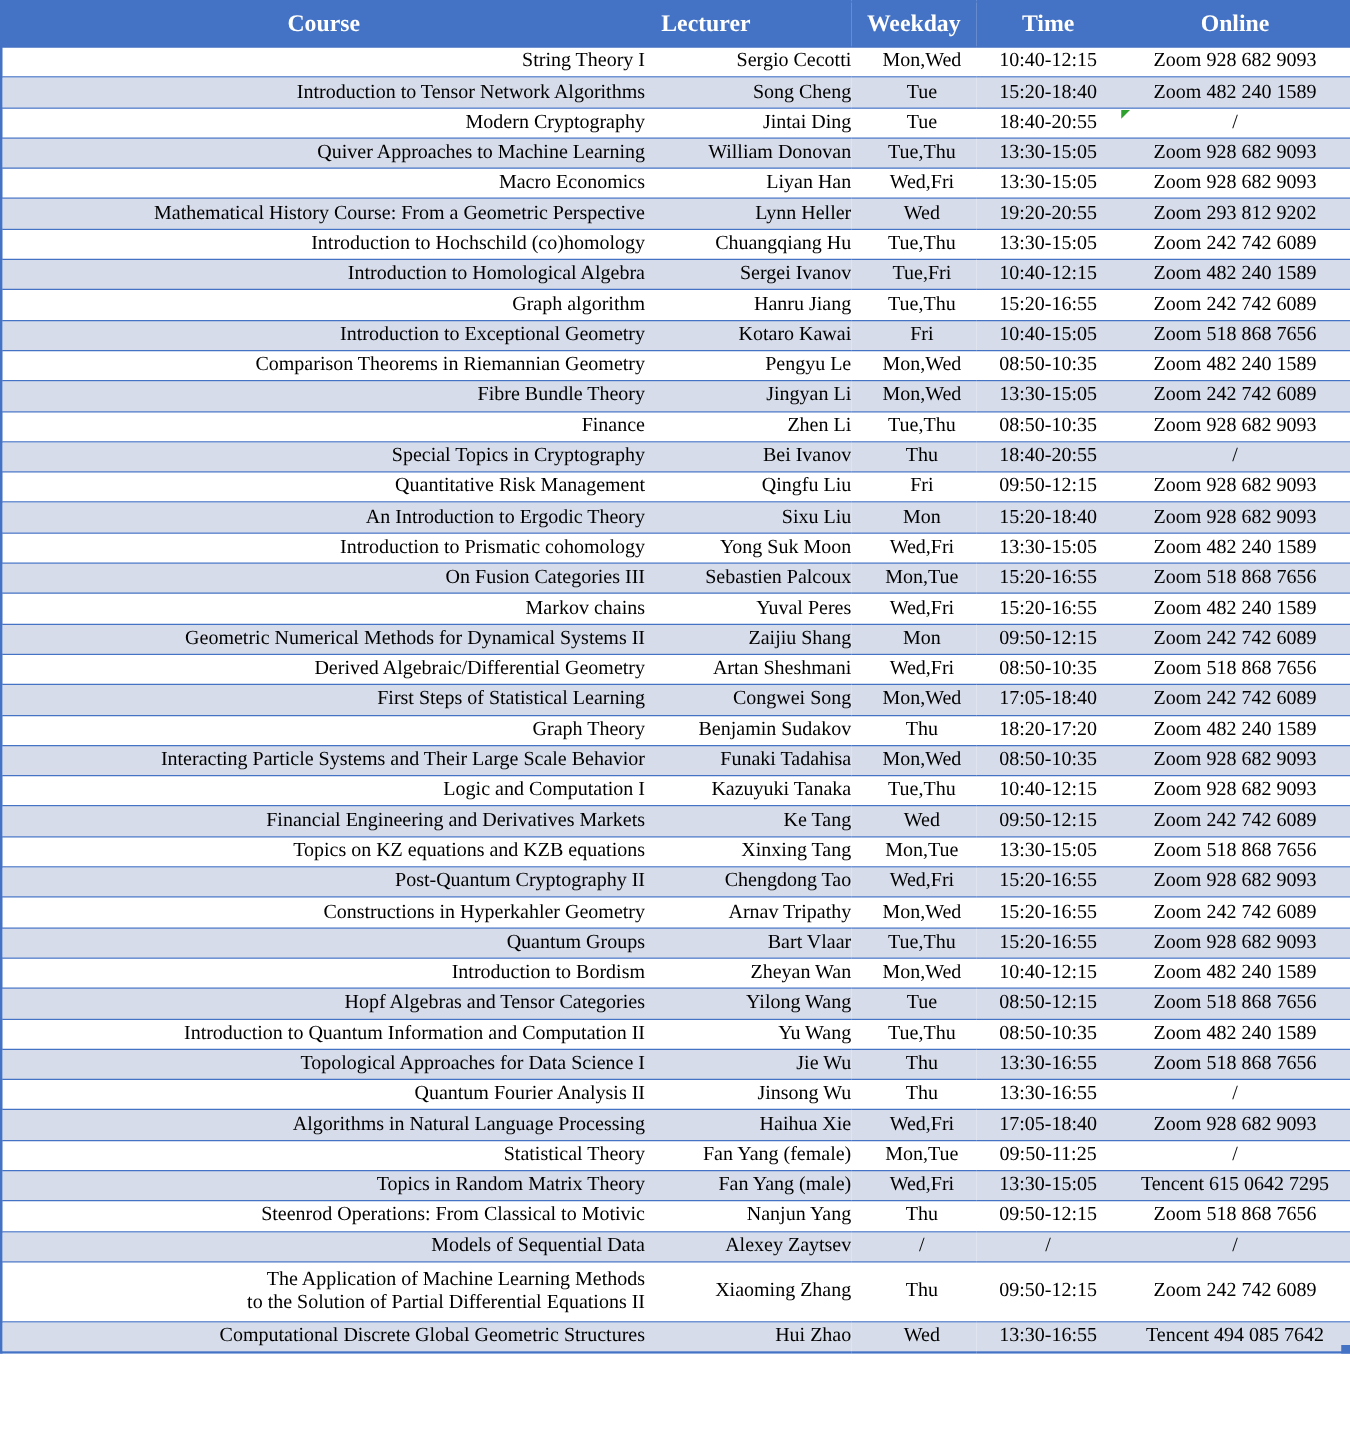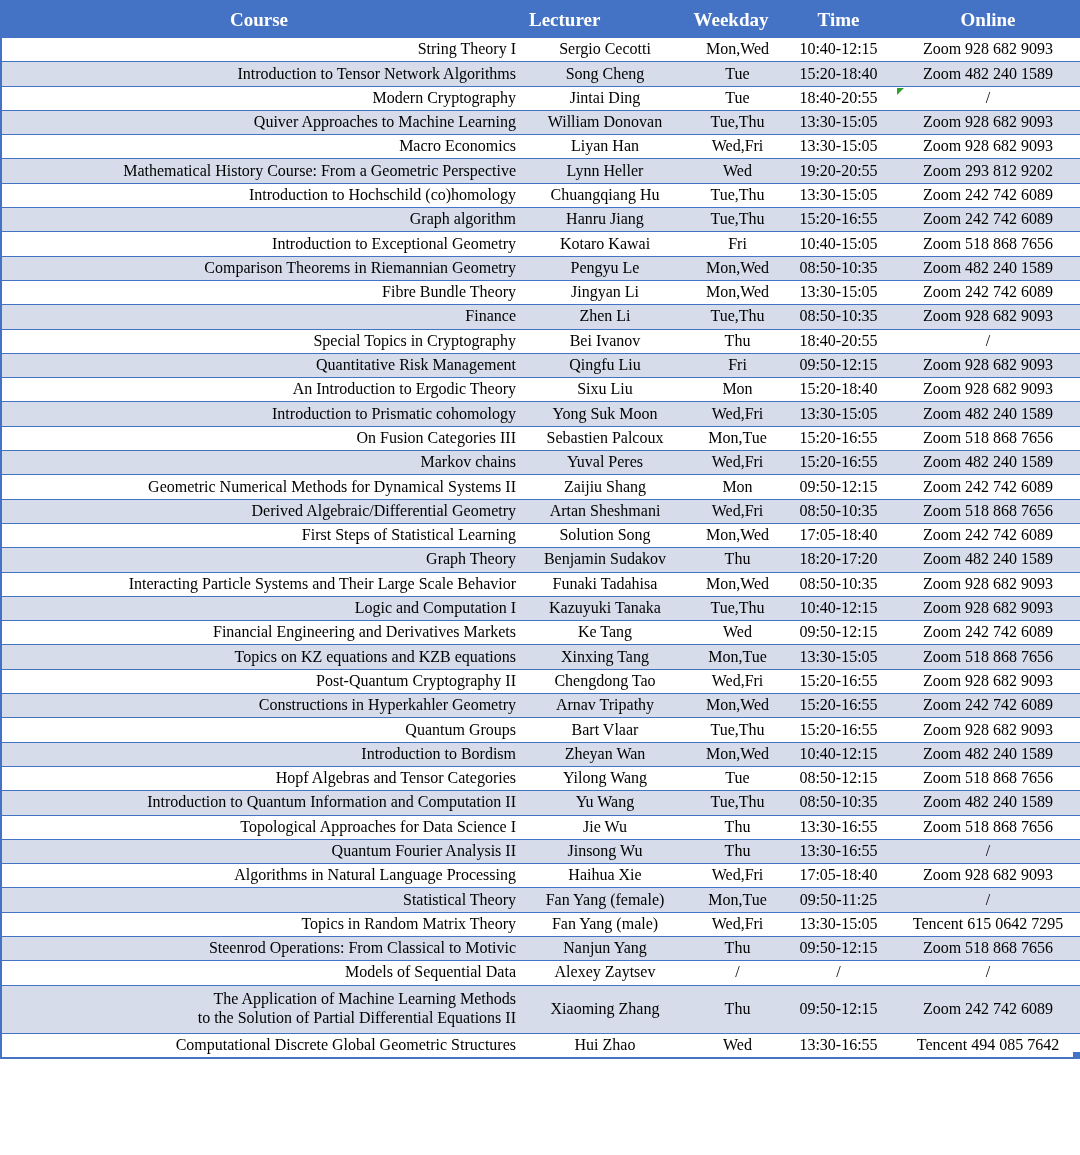--- a/index.html
+++ b/index.html
@@ -46,21 +46,21 @@
     padding: 0;
     border-top: 1.5px solid #4472C4;
     line-height: 1.18;
     overflow: hidden;
     vertical-align: middle;
   }
   tbody tr:nth-child(even) { background: #D6DCE9; }
   tbody tr:nth-child(odd)  { background: #ffffff; }
 
   td.col-course   { text-align: right; padding-left: 4px; white-space: pre-line; }
-  td.col-lecturer { text-align: center; padding-left: 13px; white-space: nowrap; }
+  td.col-lecturer { text-align: right; padding-left: 13px; white-space: nowrap; }
   td.col-weekday  { text-align: center; padding-left: 13px; white-space: nowrap; }
   td.col-time     { text-align: center; white-space: nowrap; position: relative; }
   td.col-online   { text-align: center; white-space: nowrap; position: relative; }
 
   tr.tall td { height: 47px; }
 
   .error-marker {
     position: absolute;
     top: 1px;
     left: 1px;
@@ -143,20 +143,27 @@
     <td class="col-online">Zoom 293 812 9202</td>
   </tr>
       <tr>
     <td class="col-course">Introduction to Hochschild (co)homology</td>
     <td class="col-lecturer">Chuangqiang Hu</td>
     <td class="col-weekday">Tue,Thu</td>
     <td class="col-time">13:30-15:05</td>
     <td class="col-online">Zoom 242 742 6089</td>
   </tr>
       <tr>
+    <td class="col-course">Introduction to Homological Algebra</td>
+    <td class="col-lecturer">Sergei Ivanov</td>
+    <td class="col-weekday">Tue,Fri</td>
+    <td class="col-time">10:40-12:15</td>
+    <td class="col-online">Zoom 482 240 1589</td>
+  </tr>
+      <tr>
     <td class="col-course">Graph algorithm</td>
     <td class="col-lecturer">Hanru Jiang</td>
     <td class="col-weekday">Tue,Thu</td>
     <td class="col-time">15:20-16:55</td>
     <td class="col-online">Zoom 242 742 6089</td>
   </tr>
       <tr>
     <td class="col-course">Introduction to Exceptional Geometry</td>
     <td class="col-lecturer">Kotaro Kawai</td>
     <td class="col-weekday">Fri</td>
@@ -235,21 +242,21 @@
   </tr>
       <tr>
     <td class="col-course">Derived Algebraic/Differential Geometry</td>
     <td class="col-lecturer">Artan Sheshmani</td>
     <td class="col-weekday">Wed,Fri</td>
     <td class="col-time">08:50-10:35</td>
     <td class="col-online">Zoom 518 868 7656</td>
   </tr>
       <tr>
     <td class="col-course">First Steps of Statistical Learning</td>
-    <td class="col-lecturer">Solution Song</td>
+    <td class="col-lecturer">Congwei Song</td>
     <td class="col-weekday">Mon,Wed</td>
     <td class="col-time">17:05-18:40</td>
     <td class="col-online">Zoom 242 742 6089</td>
   </tr>
       <tr>
     <td class="col-course">Graph Theory</td>
     <td class="col-lecturer">Benjamin Sudakov</td>
     <td class="col-weekday">Thu</td>
     <td class="col-time">18:20-17:20</td>
     <td class="col-online">Zoom 482 240 1589</td>

